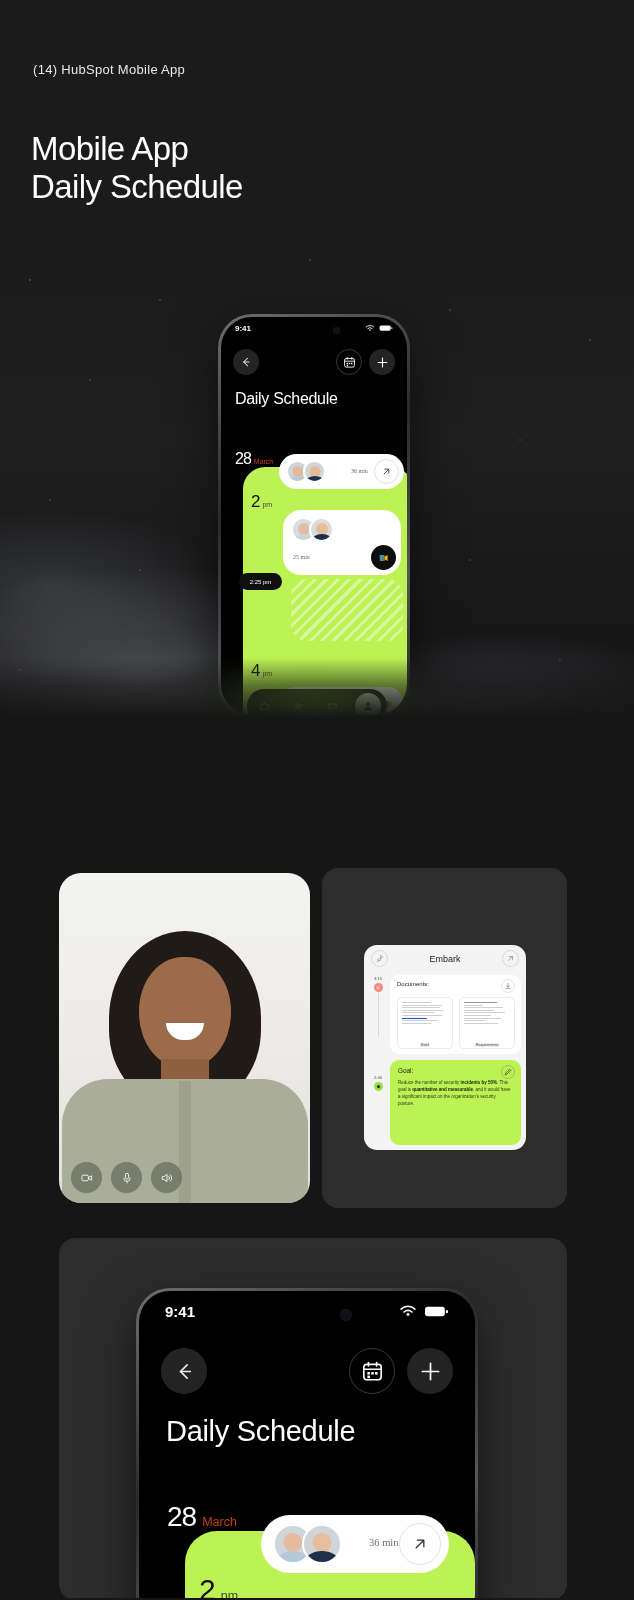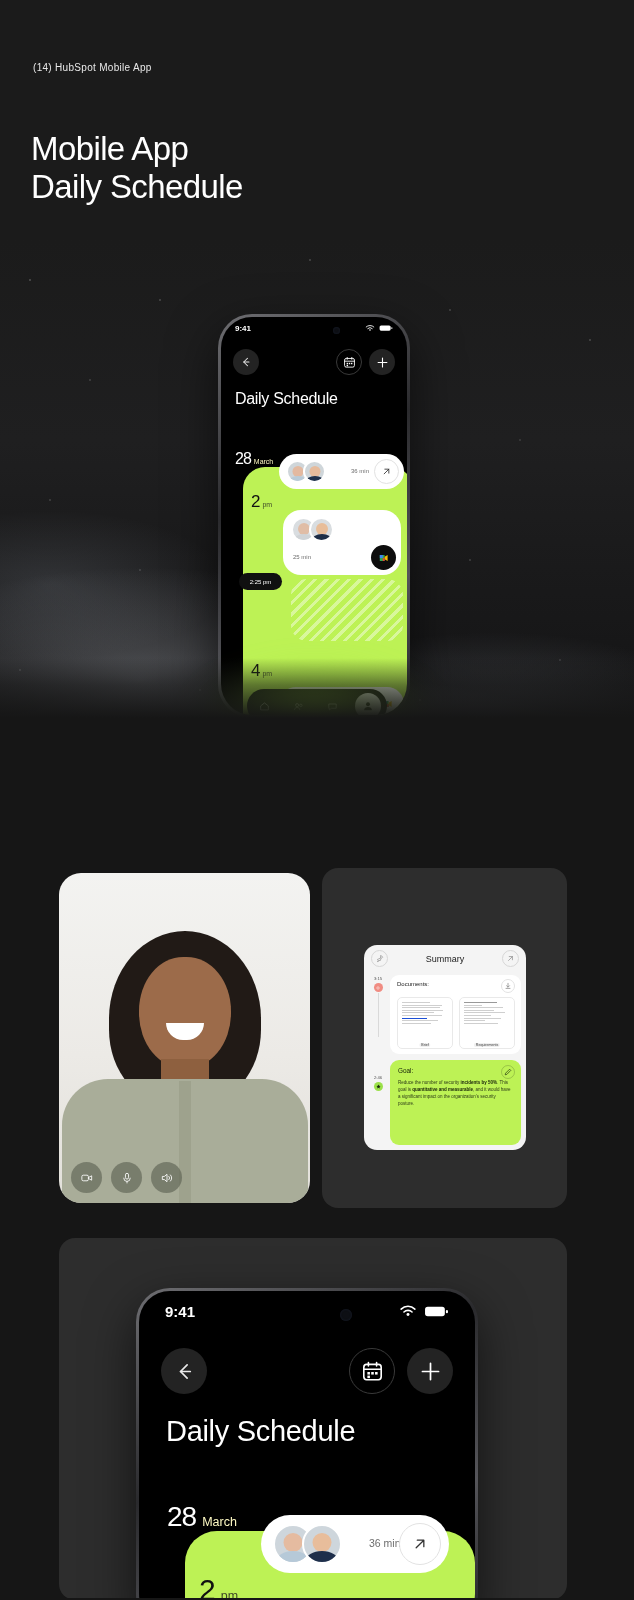--- a/index.html
+++ b/index.html
@@ -36,21 +36,21 @@
       radial-gradient(1px 1px at 140px 330px,rgba(255,255,255,.45),transparent),
       radial-gradient(1px 1px at 260px 300px,rgba(255,255,255,.5),transparent),
       radial-gradient(1px 1px at 360px 380px,rgba(255,255,255,.4),transparent),
       radial-gradient(1px 1px at 470px 320px,rgba(255,255,255,.5),transparent),
       radial-gradient(1px 1px at 560px 420px,rgba(255,255,255,.4),transparent),
       radial-gradient(1px 1px at 20px 430px,rgba(255,255,255,.45),transparent),
       radial-gradient(1px 1px at 200px 450px,rgba(255,255,255,.4),transparent),
       radial-gradient(1px 1px at 420px 460px,rgba(255,255,255,.35),transparent);
     background-repeat:no-repeat;
   }
-  .eyebrow { position:absolute; left:33px; top:62px; font-size:10px; letter-spacing:.3px; color:#e8e8e8; }
+  .eyebrow { position:absolute; left:33px; top:62px; font-size:13px; letter-spacing:.3px; color:#e8e8e8; }
   .hero-title {
     position:absolute; left:31px; top:130px; font-size:33px; line-height:1.16;
     font-weight:400; letter-spacing:-.6px; color:#fff; white-space:pre-line;
   }
   .hero-desc {
     position:absolute; left:318px; top:158px; width:232px; font-size:9.4px;
     line-height:1.55; color:#dcdcdc; white-space:pre-line;
   }
 
   
@@ -67,32 +67,32 @@
   .island .lens { border-radius:50%; background:#0d0f14; box-shadow:inset 0 0 2px #1b2030; }
 
   .topbtns { position:absolute; display:flex; align-items:center; width:100%; }
   .circ-btn { border-radius:50%; background:#232323; display:flex; align-items:center; justify-content:center; }
   .circ-btn.outline { background:transparent; border:1px solid #3a3a3a; }
 
   .screen-title { position:absolute; color:#fff; font-weight:400; letter-spacing:-.3px; }
 
   .day-label { position:absolute; display:flex; align-items:baseline; color:#fff; }
   .day-num { font-weight:400; letter-spacing:-1px; }
-  .day-mon { color:#fef9c3; }
+  .day-mon { color:#c2410c; }
 
   .green-sheet { position:absolute; background:#bdf255; }
   .hour { position:absolute; display:flex; align-items:baseline; color:#111; }
   .hour-num { font-weight:400; letter-spacing:-1px; }
   .hour-ampm { color:#3f4a28; }
 
   .evt-card { position:absolute; background:#fff; border-radius:24px; }
   .avatar { border-radius:50%; overflow:hidden; background:#d8d8d8; position:relative; border:2px solid #fff; }
   .avatar .head { position:absolute; left:50%; transform:translateX(-50%); border-radius:50%; }
   .avatar .body { position:absolute; left:50%; transform:translateX(-50%); border-radius:50% 50% 0 0; }
-  .dur { color:#6d6d6d; }
+  .dur { color:#6d6d6d;font-family:Liberation Serif, serif; }
   .arrow-btn { border-radius:50%; border:1px solid #e2e2e2; display:flex; align-items:center; justify-content:center; background:#fff; }
   .time-pill { position:absolute; background:#101010; color:#fff; border-radius:999px; display:flex; align-items:center; justify-content:center; }
   .striped { position:absolute; border-radius:16px; background:repeating-linear-gradient(135deg, rgba(255,255,255,.42) 0 3px, rgba(255,255,255,0) 3px 8px); }
   .meet-badge { border-radius:50%; background:#0d0d0d; display:flex; align-items:center; justify-content:center; }
   .navbar { position:absolute; background:#111; border-radius:30px; display:flex; align-items:center; justify-content:space-around; }
   .nav-item { border-radius:50%; display:flex; align-items:center; justify-content:center; }
 
   
   #hero-phone { left:218px; top:314px; width:192px; height:404px; }
   .glow {
@@ -361,21 +361,21 @@
 
   <div class="sum-panel">
     <div class="sum-card">
 
       <div class="sum-head">
         <div class="sum-icon">
           <svg width="9" height="9" viewBox="0 0 14 14">
             <path d="M9 2l3 3-2.2 1.2-2 4.6-1.2-1.2L4 12.5l1-2.8-1.2-1.2 4.6-2z" stroke="#8a8a8a" stroke-width="1" fill="none" stroke-linejoin="round"></path>
           </svg>
         </div>
-        <div class="sum-title">Summary</div>
+        <div class="sum-title">Embark</div>
         <div class="sum-icon">
           <svg width="9" height="9" viewBox="0 0 14 14">
             <path d="M4 10L10 4M5 4h5v5" stroke="#8a8a8a" stroke-width="1.1" fill="none" stroke-linecap="round" stroke-linejoin="round"></path>
           </svg>
         </div>
       </div>
 
       <div class="sum-body">
 
         <div class="rail">

